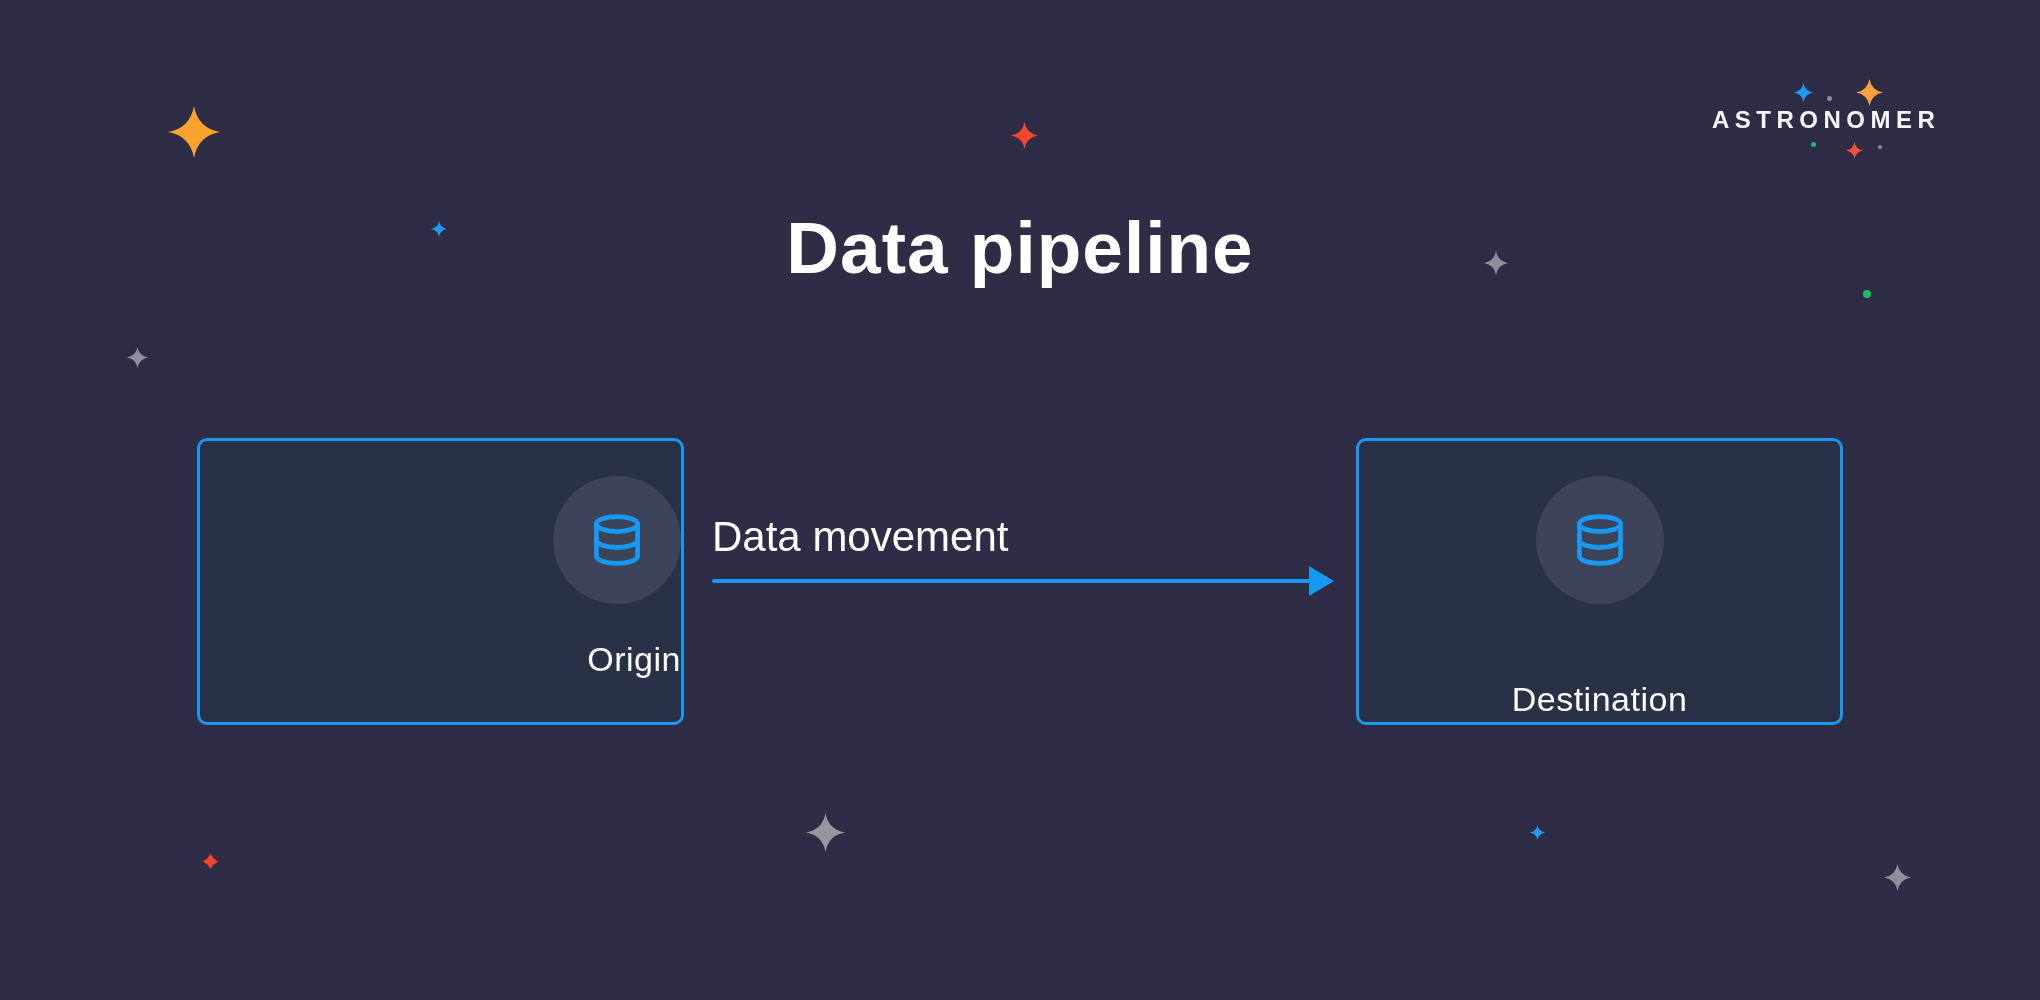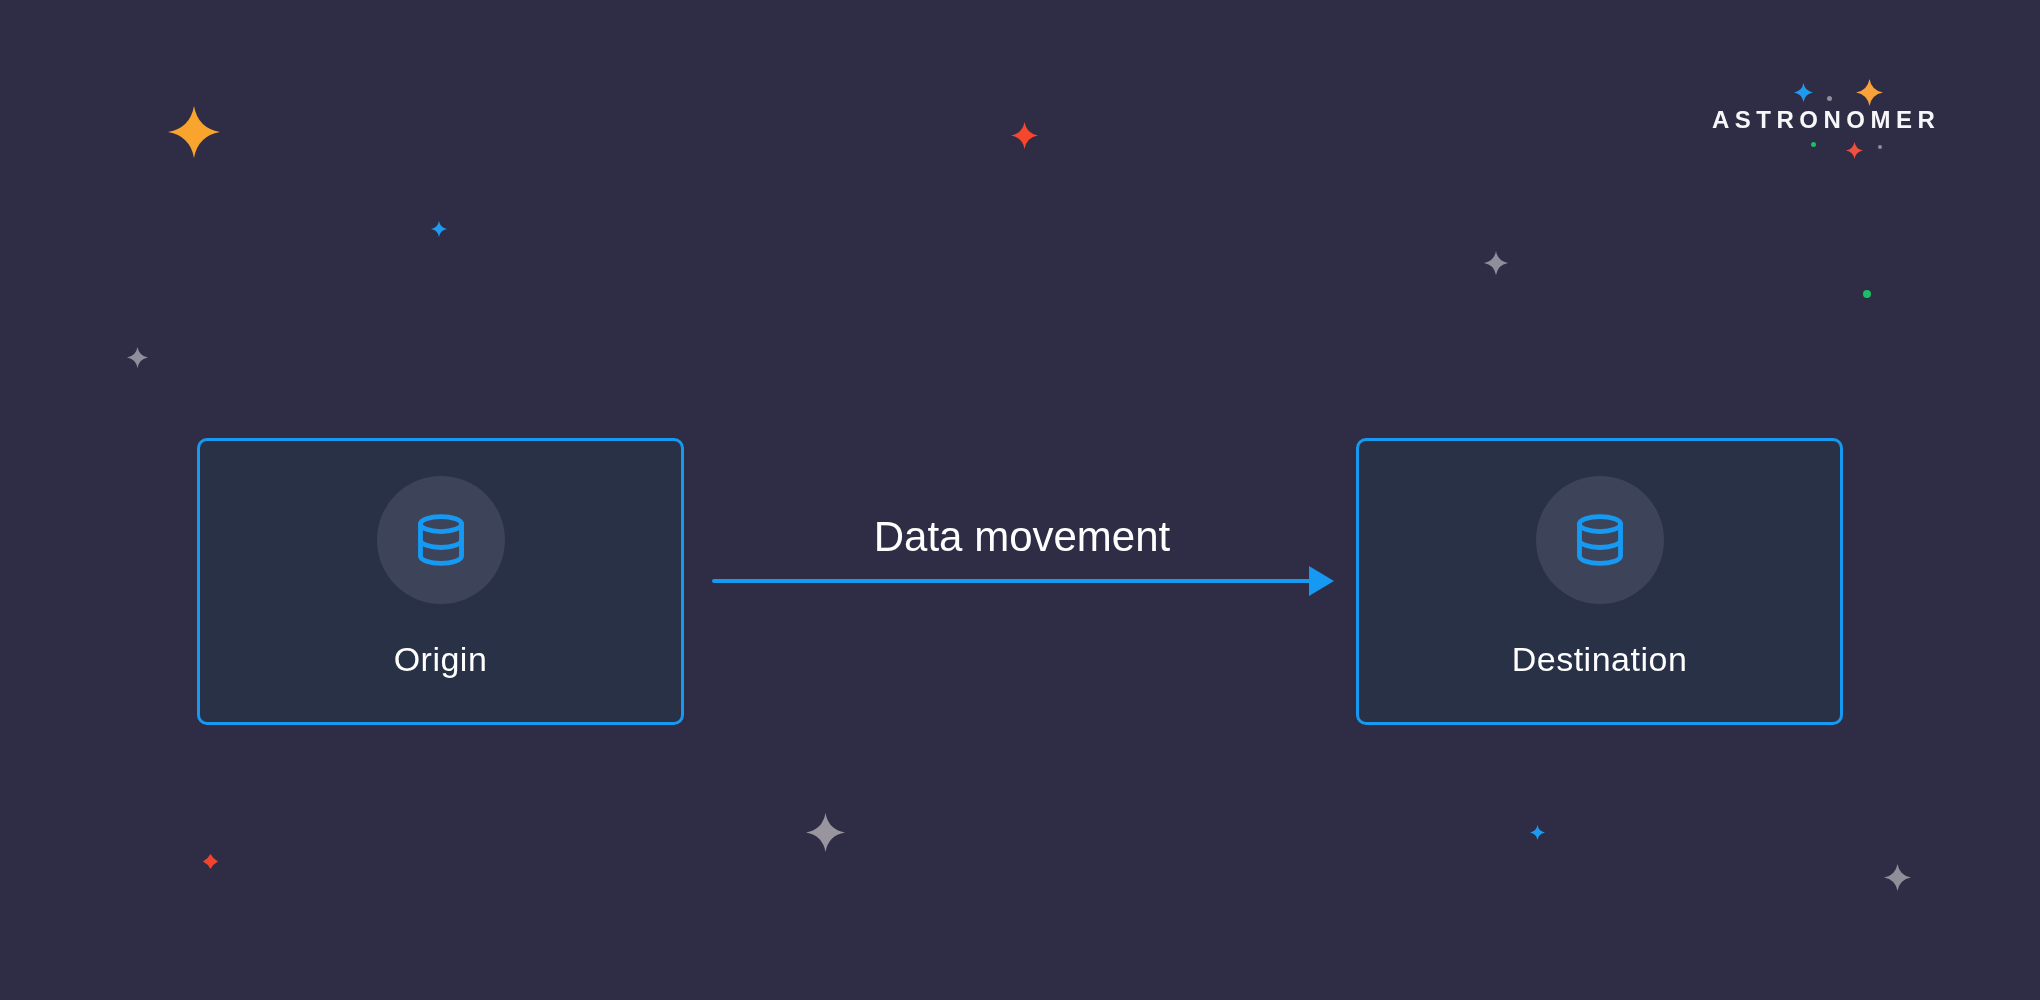--- a/index.html
+++ b/index.html
@@ -19,55 +19,56 @@
     color:#F7F7F9; white-space:nowrap;
   }
   .node {
     position:absolute; top:438px; width:487px; height:287px; box-sizing:border-box;
     background: var(--node-fill, #293147);
     border: 3px solid var(--accent, #1699F2);
     border-radius: 10px;
     display:flex; flex-direction:column; align-items:center;
     padding-top:35px;
   }
-  #node-origin { left:197px; }
-  #node-destination { left:1356px; }
+  #node-origin { left:197px;align-items:flex-end; }
+  #node-destination { left:1356px;gap:40px; }
   .icon-circle {
     width:128px; height:128px; border-radius:50%;
     background: var(--circle, #3D4459);
     display:flex; align-items:center; justify-content:center;
   }
   .node-label {
     margin-top:36px; font-size:34px; font-weight:400; letter-spacing:0.5px;
     color: var(--text, #FFFFFF);
   }
   .edge-line {
     position:absolute; left:712px; top:579px; width:599px; height:4px;
     border-radius:2px; background: var(--accent, #1699F2);
   }
   .edge-head {
     position:absolute; left:1309px; top:566px; width:0; height:0;
     border-left:25px solid var(--accent, #1699F2);
     border-top:15px solid transparent;
     border-bottom:15px solid transparent;
   }
   .edge-label {
-    position:absolute; left:712px; width:620px; text-align:center;
+    position:absolute; left:712px; width:620px; text-align:left;
     font-size:42px; font-weight:400; color: var(--text, #FFFFFF);
     line-height:44px;
   }
   .edge-label.line1 { top:515px; }
   .edge-label.line2 { top:590px; }
   .deco { position:absolute; pointer-events:none; }
 </style>
 </head>
 <body>
 
 <div class="canvas" id="canvas">
 
+  <h1 class="title">Data pipeline</h1>
 
   <div class="wordmark">ASTRONOMER</div>
 
   <div class="node" id="node-origin">
     <div class="icon-circle">
       <svg width="58" height="60" viewBox="0 0 24 24" fill="none" stroke="#1699F2" stroke-width="2" stroke-linecap="round" stroke-linejoin="round" class="db-icon">
         <ellipse cx="12" cy="5.4" rx="8.5" ry="3.1"></ellipse>
         <path d="M20.5 12c0 1.71-3.8 3.1-8.5 3.1S3.5 13.71 3.5 12"></path>
         <path d="M3.5 5.4v13.2c0 1.71 3.8 3.1 8.5 3.1s8.5-1.39 8.5-3.1V5.4"></path>
       </svg>

